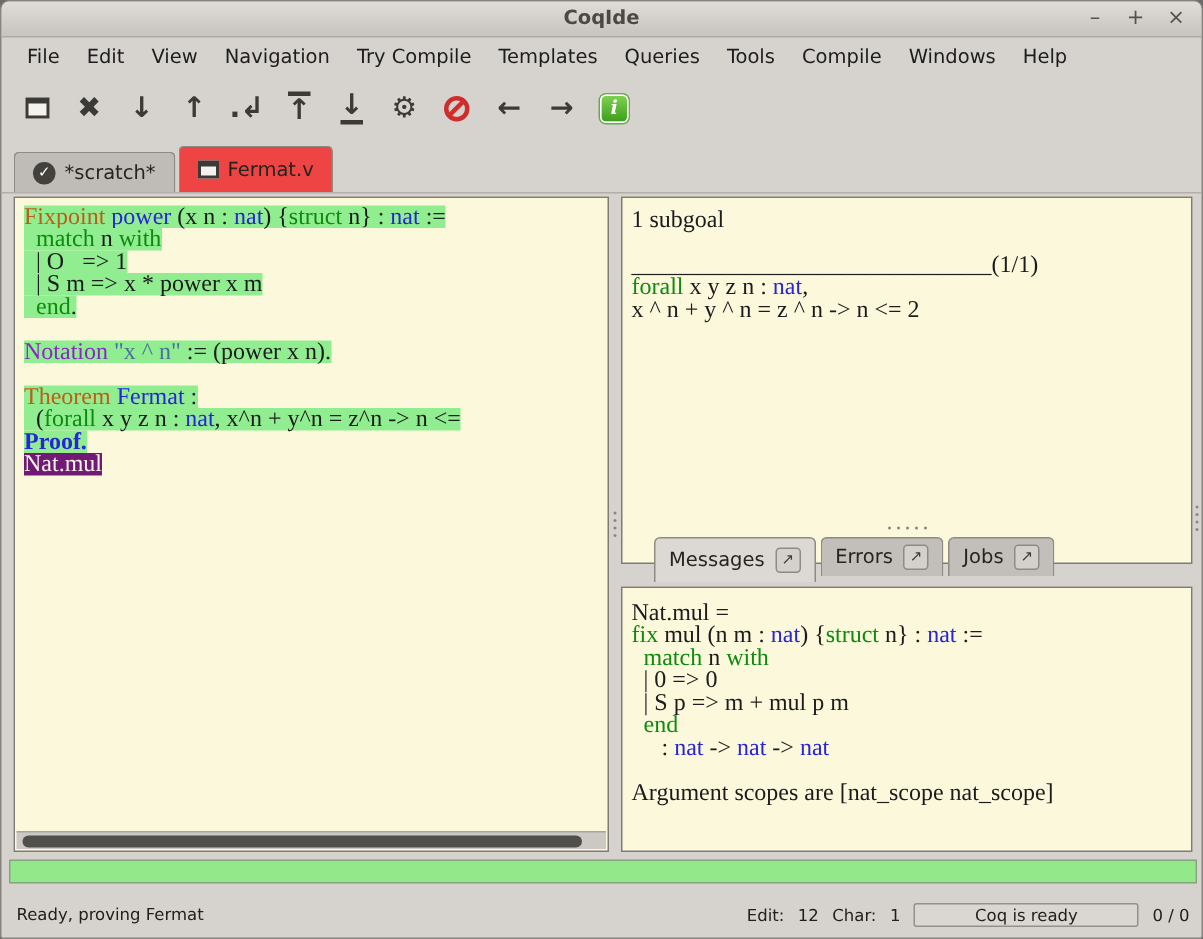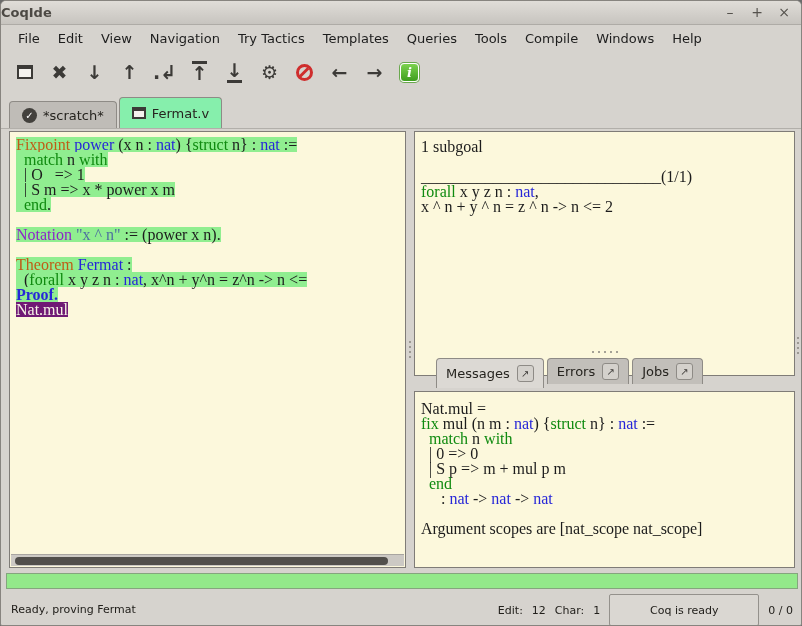--- a/index.html
+++ b/index.html
@@ -2,21 +2,21 @@
 <html><head>
 <meta charset="utf-8">
 <style>
   *{margin:0;padding:0;box-sizing:border-box}
   html,body{width:802px;height:626px}
   body{font-family:"DejaVu Sans","Liberation Sans",sans-serif;background:#6b6b6b}
   #app{position:relative;width:802px;height:626px;background:#d6d3ce;border:1px solid #87847f;border-radius:6px 6px 2px 2px;overflow:hidden}
 
   
   .titlebar{position:absolute;left:0;top:0;width:100%;height:24px;background:linear-gradient(#e0ddd8,#c7c4bf);border-bottom:1px solid #aeaba6}
-  .title{position:absolute;width:100%;top:4px;font-size:13px;font-weight:bold;color:#4c4944}
+  .title{position:absolute;width:100%;text-align:center;top:4px;font-size:13px;font-weight:bold;color:#4c4944}
   .win-controls{position:absolute;right:10px;top:3px;display:flex;gap:13px;color:#55524d;font-size:14px}
   .win-btn{width:14px;text-align:center;cursor:default}
 
   
   .menubar{position:absolute;left:0;top:25px;width:100%;height:25px;display:flex;align-items:center;padding-left:8px;font-size:13px;color:#1d1d1d}
   .menu-item{padding:3px 9px}
 
   
   .toolbar{position:absolute;left:0;top:50px;width:100%;height:42px;display:flex;align-items:center;padding-left:8px}
   .tool-btn{width:31px;height:31px;display:flex;align-items:center;justify-content:center;margin-right:4px}
@@ -24,21 +24,21 @@
   .bar-top{border-top:3px solid #3c3a37}
   .bar-bottom{border-bottom:3px solid #3c3a37}
   .icon-window{width:16px;height:14px;border:2px solid #3c3a37;border-top-width:4px;background:#f4f2ee;display:inline-block}
   .icon-prohibit{width:17px;height:17px;border:3px solid #cf2d2d;border-radius:50%;display:inline-block;position:relative}
   .icon-prohibit::after{content:"";position:absolute;width:12px;height:3px;background:#cf2d2d;top:4px;left:-1px;transform:rotate(-45deg)}
   .icon-info{width:19px;height:19px;border-radius:4px;background:linear-gradient(#7cd24f,#3e9e1e);border:1px solid #fff;box-shadow:0 0 0 1px #6aa84e;color:#fff;font-weight:bold;font-style:italic;font-size:13px;display:flex;align-items:center;justify-content:center;font-family:"DejaVu Serif","Liberation Serif",serif}
 
   
   .tabstrip{position:absolute;left:0;top:92px;width:100%;height:36px;display:flex;align-items:flex-end;padding-left:8px;border-bottom:1px solid #b2afaa}
   .tab{display:flex;align-items:center;gap:6px;font-size:13px;color:#26241f;border:1px solid #8e8b86;border-bottom:none;border-radius:4px 4px 0 0;padding:0 12px;height:27px;background:#bfbcb7;margin-right:2px}
-  .tab.active{background:#86efac;height:31px}
+  .tab.active{background:#ef4444;height:31px}
   .tab-check{width:15px;height:15px;border-radius:50%;background:#43413d;color:#fff;font-size:10px;display:flex;align-items:center;justify-content:center;flex:none}
   .tab-doc{width:14px;height:12px;border:2px solid #3c3a37;border-top-width:4px;background:#f4f2ee;flex:none}
 
   
   .pane{position:absolute;background:#fcf8dc;border:1px solid #7f7c77;overflow:hidden}
   #left-pane{left:8px;top:130px;width:397px;height:437px}
   #goals-pane{left:413px;top:130px;width:381px;height:245px}
   #messages-pane{left:413px;top:390px;width:381px;height:177px}
 
   .code{font-family:Liberation Serif, serif;font-size:16px;line-height:15px;white-space:pre;color:#1a1a1a}
@@ -74,42 +74,42 @@
   #msg-tabs{position:absolute;left:431px;top:357px;width:381px;height:33px;display:flex;align-items:flex-start;padding-left:4px}
   .msg-tab{display:flex;align-items:center;gap:7px;font-size:13px;color:#26241f;border:1px solid #8e8b86;border-bottom:none;border-radius:4px 4px 0 0;padding:0 9px;height:26px;background:#c2bfba;margin-right:3px}
   .msg-tab.active{background:#dcd9d4;height:30px}
   .detach-btn{width:17px;height:17px;border:1px solid #8e8b86;background:#d4d1cc;font-size:10px;display:flex;align-items:center;justify-content:center;border-radius:3px;color:#3c3a37}
 
   
   #progress{position:absolute;left:5px;top:572px;width:792px;height:16px;background:#93e98a;border:1px solid #85a57e}
   #statusbar{position:absolute;left:0;top:592px;width:100%;height:34px;font-size:11px;color:#22201c}
   .status-left{position:absolute;left:10px;top:10px}
   .status-right{position:absolute;right:8px;top:4px;height:26px;display:flex;align-items:center;gap:9px}
-  .coq-status-box{width:150px;height:32px;border:1px solid #94918c;background:#dad7d2;display:flex;align-items:center;justify-content:center;border-radius:2px}
+  .coq-status-box{width:150px;height:16px;border:1px solid #94918c;background:#dad7d2;display:flex;align-items:center;justify-content:center;border-radius:2px}
 </style>
 </head>
 <body>
 
 <div id="app">
 
   <div class="titlebar">
     <div class="title">CoqIde</div>
     <div class="win-controls">
       <span class="win-btn">–</span>
       <span class="win-btn">+</span>
       <span class="win-btn">×</span>
     </div>
   </div>
 
   <div class="menubar">
       <span class="menu-item">File</span>
       <span class="menu-item">Edit</span>
       <span class="menu-item">View</span>
       <span class="menu-item">Navigation</span>
-      <span class="menu-item">Try Tactics</span>
+      <span class="menu-item">Try Compile</span>
       <span class="menu-item">Templates</span>
       <span class="menu-item">Queries</span>
       <span class="menu-item">Tools</span>
       <span class="menu-item">Compile</span>
       <span class="menu-item">Windows</span>
       <span class="menu-item">Help</span>
     </div>
 
   <div class="toolbar">
       <div class="tool-btn">

